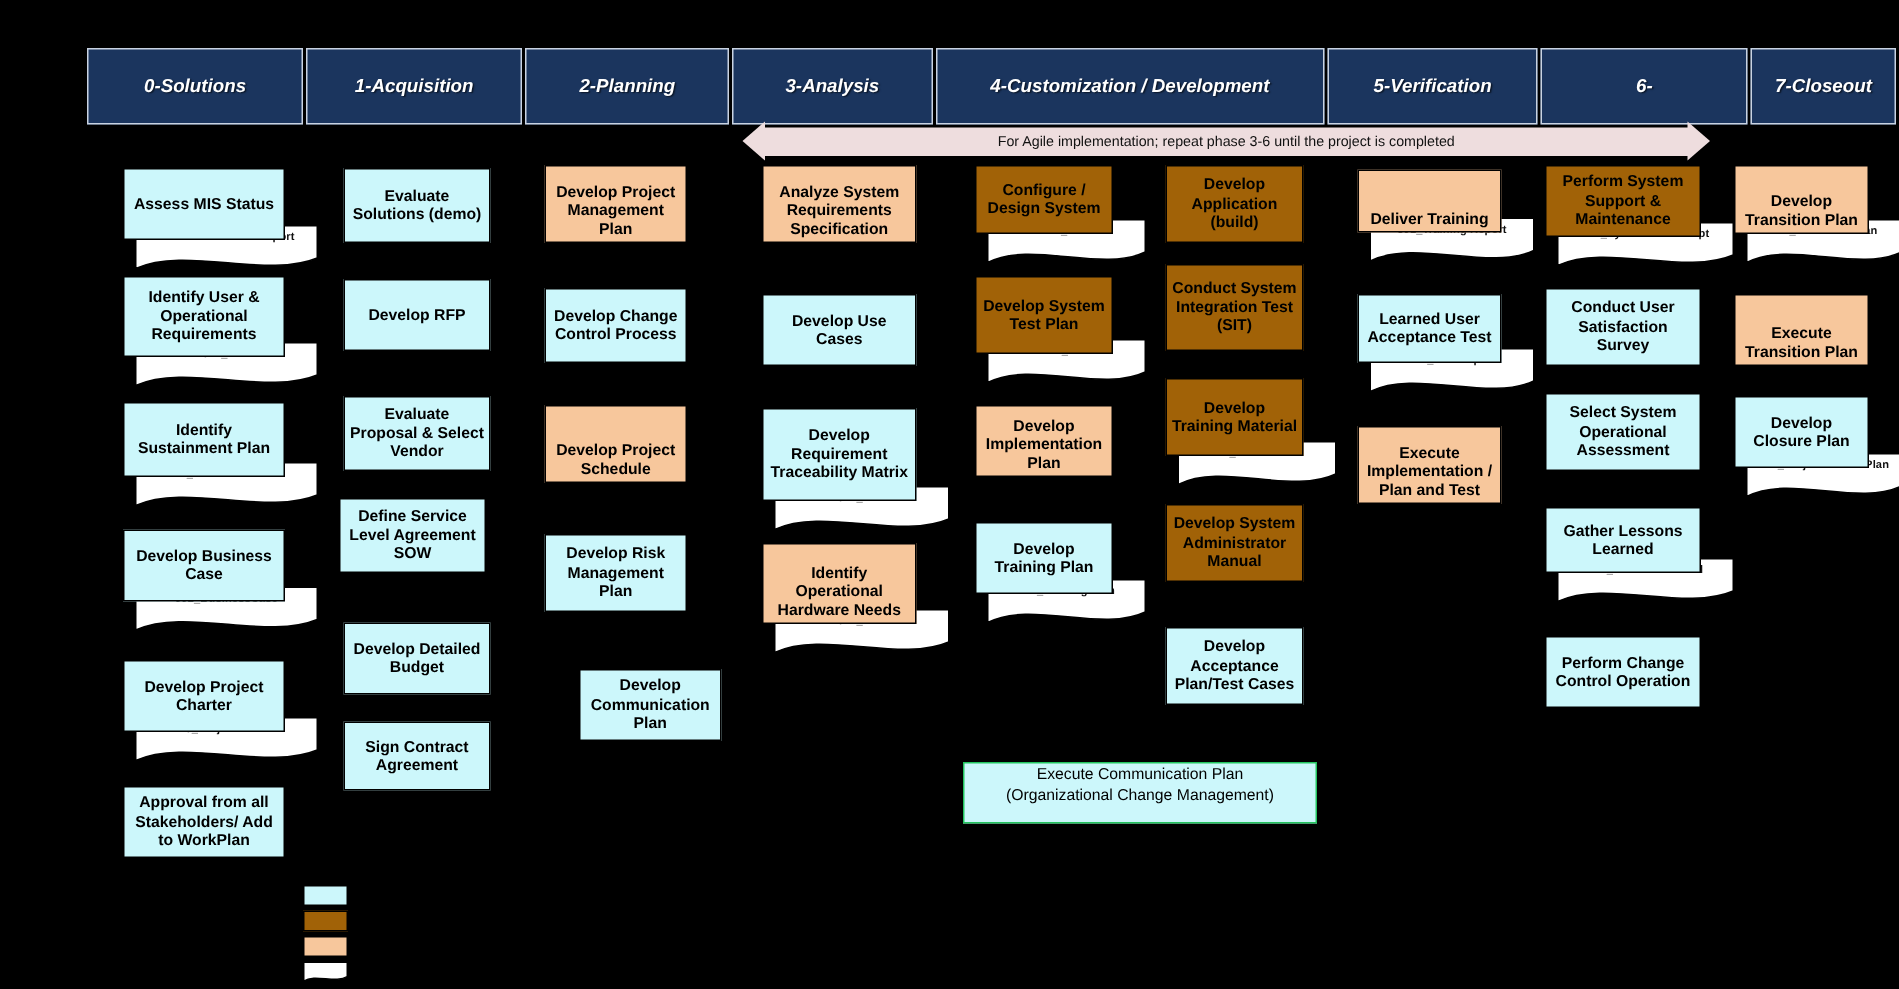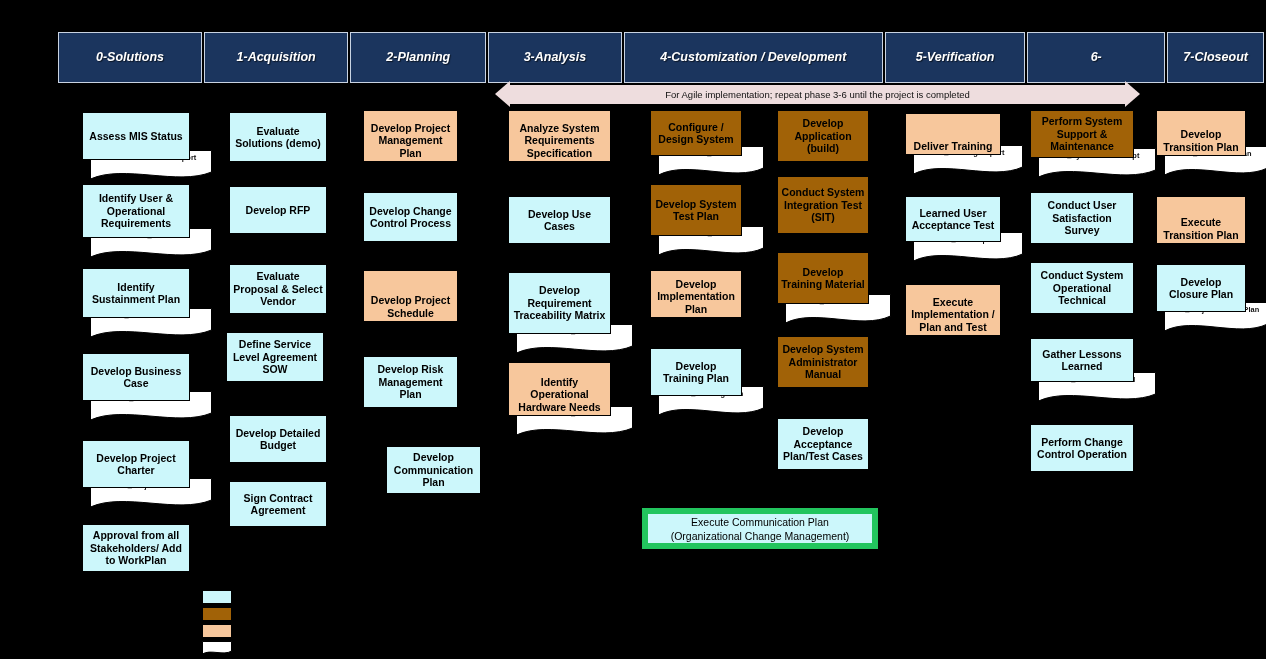--- a/index.html
+++ b/index.html
@@ -35,22 +35,22 @@
   .c-orange{background:#f7c79c;align-items:flex-end;}
 
   
   .doc{position:absolute;z-index:2;}
   .doc svg{position:absolute;left:0;top:0;}
   .doc .dlabel{position:absolute;left:0;top:3px;width:100%;text-align:center;
                font-size:7.4px;font-weight:bold;color:#111;white-space:nowrap;
                letter-spacing:.1px;}
 
   
-  .wide{position:absolute;box-sizing:border-box;border:6px solid #22c55e;background:#ccf7fb;
-        display:flex;align-items:flex-end;justify-content:center;text-align:center;
+  .wide{position:absolute;box-sizing:border-box;border:1px solid #22c55e;background:#ccf7fb;
+        display:flex;align-items:flex-start;justify-content:center;text-align:center;
         font-size:10.5px;line-height:1.35;z-index:3;}
 
   
   .legend{position:absolute;left:202px;top:590px;}
   .sw{position:absolute;left:0;width:30px;height:14px;border:1px solid #000;box-sizing:border-box;}
 </style>
 </head>
 <body>
 
 <div id="canvas">
@@ -280,21 +280,21 @@
         </svg>
         <div class="dlabel">601_SystemReleaseRpt</div>
       </div>
       <div class="task c-green" style="left: 1030px; top: 110px; width: 104px; height: 48px;">
         <div>Perform System Support &amp; Maintenance</div>
       </div>
       <div class="task c-cyan" style="left: 1030px; top: 192px; width: 104px; height: 52px;">
         <div>Conduct User Satisfaction Survey</div>
       </div>
       <div class="task c-cyan" style="left: 1030px; top: 262px; width: 104px; height: 52px;">
-        <div>Conduct System Operational Technical</div>
+        <div>Select System Operational Assessment</div>
       </div>
       <div class="doc" style="left: 1038px; top: 372px; width: 118px; height: 34px;">
         <svg width="118" height="34" viewBox="0 0 118 34">
           <path d="M0.5,0.5 H117.5 V22 C84.96,36 33.040000000000006,14 0.5,29 Z" fill="#ffffff" stroke="#000000" stroke-width="1"></path>
         </svg>
         <div class="dlabel">602_LessonsLearned</div>
       </div>
       <div class="task c-cyan" style="left: 1030px; top: 338px; width: 104px; height: 44px;">
         <div>Gather Lessons Learned</div>
       </div>

